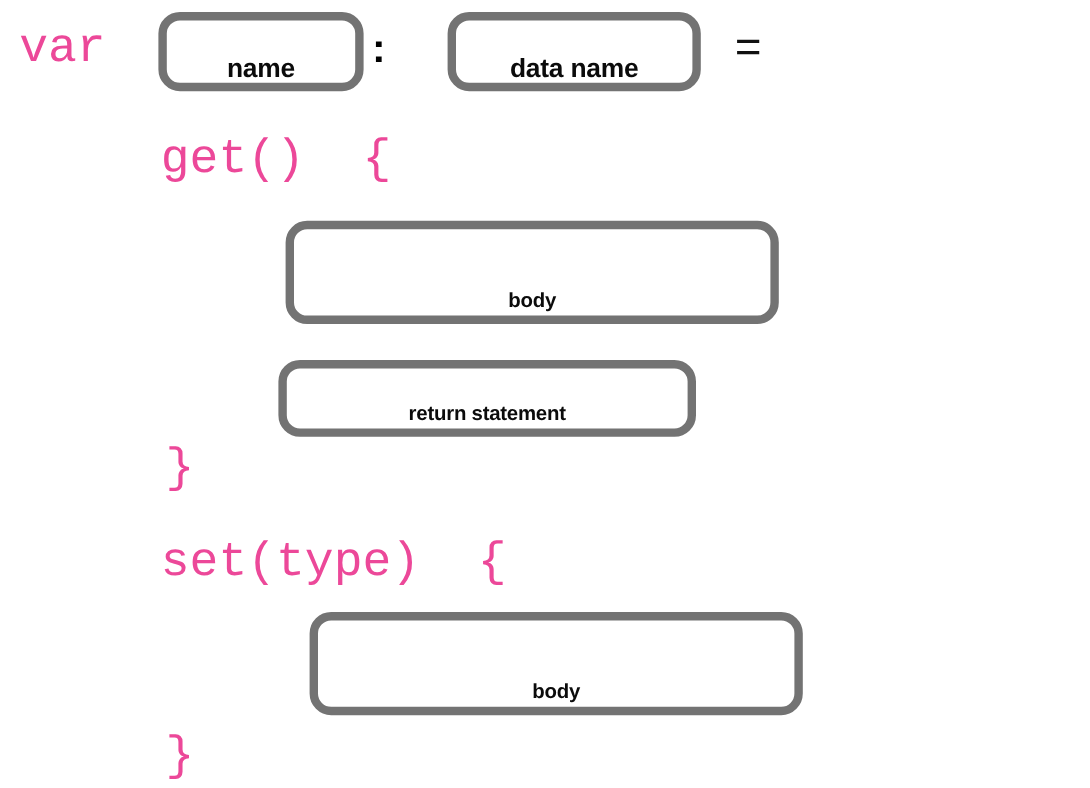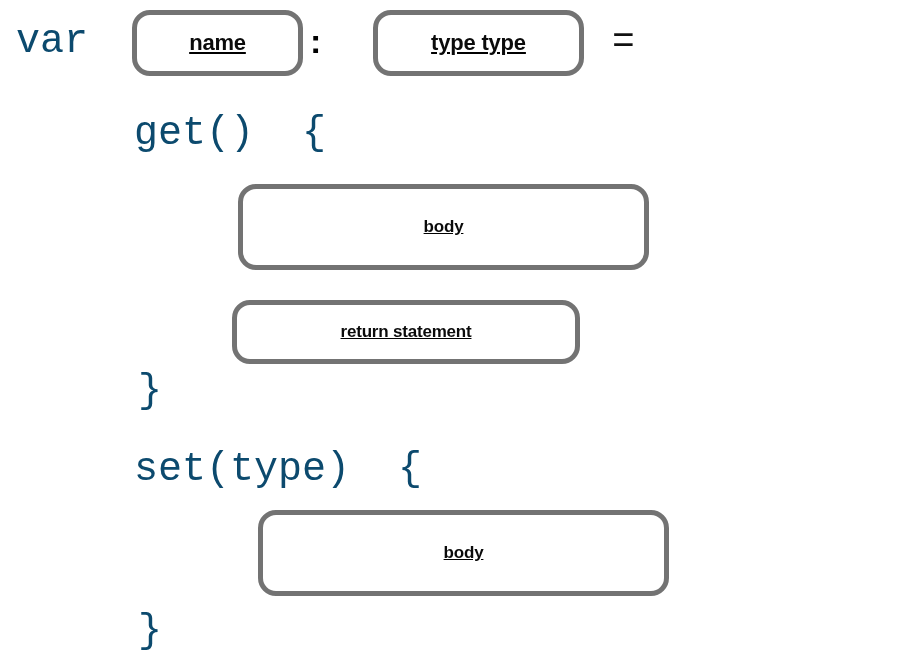--- a/index.html
+++ b/index.html
@@ -24,21 +24,21 @@
     width: 908px;
     height: 657px;
   }
 
   
   .code {
     position: absolute;
     font-family: "Liberation Mono", "DejaVu Sans Mono", monospace;
     font-size: 40px;
     line-height: 44px;
-    color: #0c4a6e;
+    color: #ec4899;
     white-space: pre;
     letter-spacing: 0px;
   }
 
   
   .op-colon {
     position: absolute;
     font-family: "Liberation Sans", sans-serif;
     font-weight: bold;
     font-size: 34px;
@@ -55,26 +55,25 @@
     line-height: 42px;
     color: #111111;
     white-space: pre;
   }
 
   
   .slot {
     position: absolute;
     box-sizing: border-box;
     background: #ffffff;
-    border: 5px solid #737373;
+    border: 7px solid #737373;
     border-radius: 18px;
     display: flex;
-    align-items: center;
+    align-items: flex-end;
     justify-content: center;
-    text-decoration: underline;
   }
   .slot-label {
     font-family: "Liberation Sans", sans-serif;
     font-weight: bold;
     font-size: 22px;
     line-height: 24px;
     color: #0b0b0b;
     white-space: nowrap;
     letter-spacing: -0.2px;
   }
@@ -106,21 +105,21 @@
 
   <div class="code" id="tok-var">var</div>
 
   <div class="slot" id="slot-name">
     <span class="slot-label">name</span>
   </div>
 
   <div class="op-colon" id="op-colon-1">:</div>
 
   <div class="slot" id="slot-datatype">
-    <span class="slot-label">type type</span>
+    <span class="slot-label">data name</span>
   </div>
 
   <div class="op-equals" id="op-equals-1">=</div>
 
 
   <div class="code" id="tok-get">get()  {</div>
 
   <div class="slot" id="slot-get-body">
     <span class="slot-label lg">body</span>
   </div>

